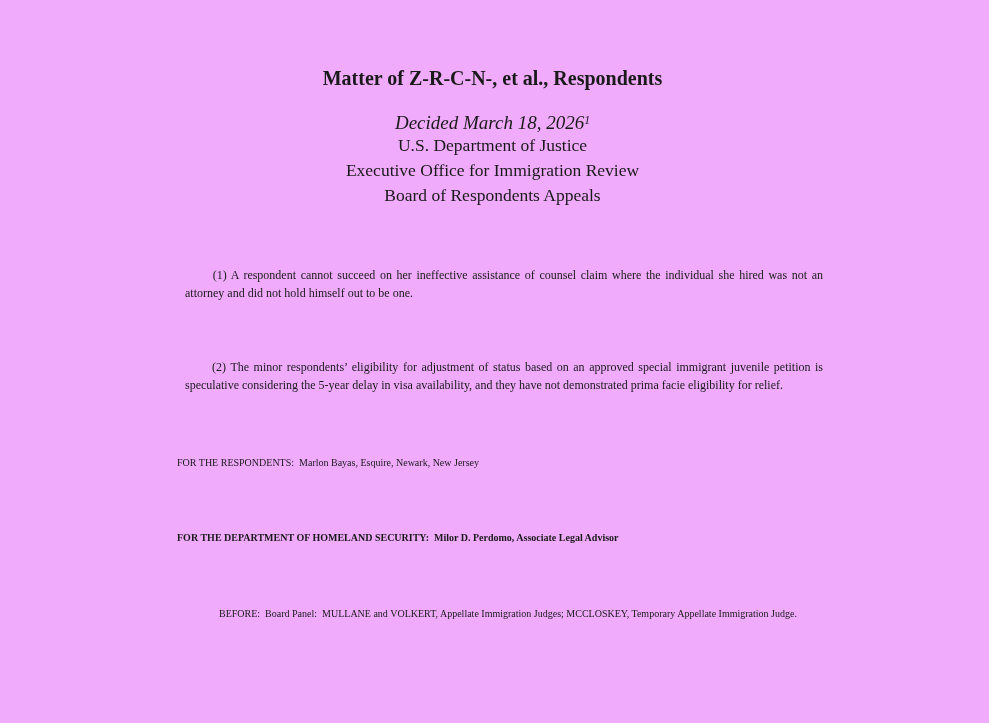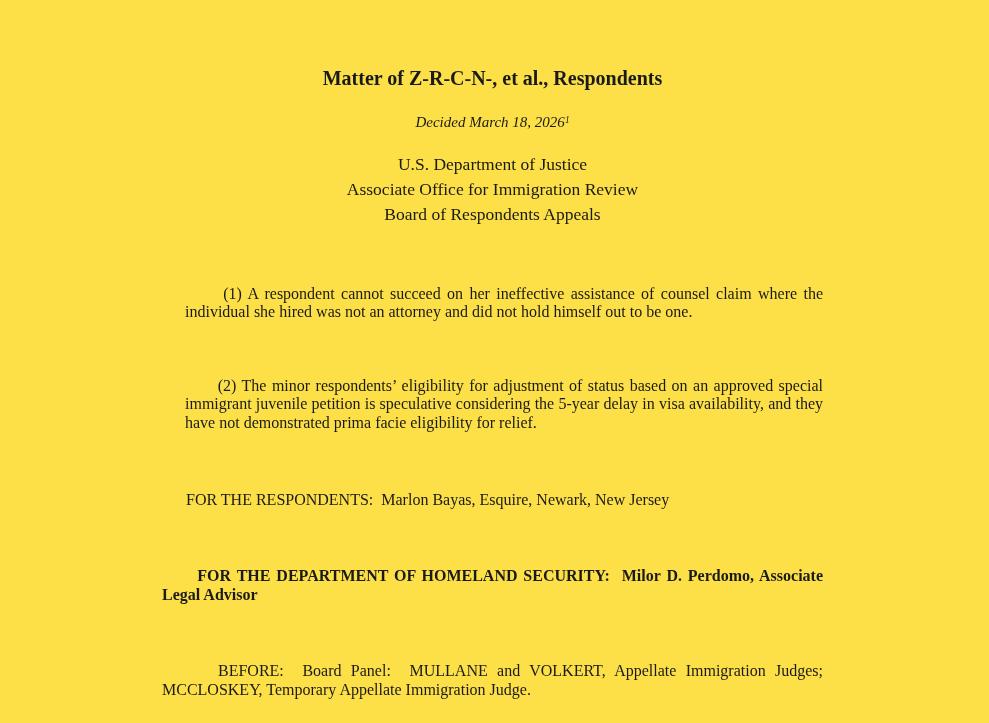--- a/index.html
+++ b/index.html
@@ -10,66 +10,65 @@
     overflow: hidden;
   }
   body {
     font-family: "Liberation Serif", "DejaVu Serif", serif;
     color: #1a1a1a;
   }
   .page {
     position: relative;
     width: 989px;
     height: 723px;
-    background: #fde047;
+    background: #f0abfc;
   }
   .doc {
     position: absolute;
     left: 162px;
     top: 66px;
     width: 661px;
   }
   .title {
     text-align: center;
     font-weight: bold;
     font-size: 20px;
     line-height: 24px;
   }
   .decided {
     text-align: center;
     font-style: italic;
-    font-size: 15px;
+    font-size: 19px;
     line-height: 21px;
     margin-top: 22px;
   }
   .agency {
     text-align: center;
     font-size: 17.5px;
     line-height: 25px;
-    margin-top: 19px;
   }
   .headnote {
-    font-size: 16px;
+    font-size: 12px;
     line-height: 18.5px;
     text-align: justify;
     padding-left: 23px;
     text-indent: -23px;
     white-space: pre-wrap;
   }
   .headnote-1 { margin-top: 39px; }
   .headnote-2 { margin-top: 18px; }
   .appearance, .panel, .author {
-    font-size: 16px;
+    font-size: 10px;
     line-height: 19.5px;
     text-align: justify;
     white-space: pre-wrap;
   }
   .appearance-1 { margin-top: 20px; }
   .appearance-2 { margin-top: 17px; font-weight: bold; }
-  .panel { margin-top: 17px; }
+  .panel { margin-top: 17px; margin-left: 42px; }
   sup {
     font-size: 0.62em;
     line-height: 0;
     vertical-align: baseline;
     position: relative;
     top: -0.45em;
   }
   .decided sup { font-style: italic; }
 </style>
 </head>
@@ -81,21 +80,21 @@
     <div class="title">
       <span>Matter of Z-R-C-N-, et al., Respondents</span>
     </div>
 
     <div class="decided">
       <span>Decided March 18, 2026</span><sup>1</sup>
     </div>
 
     <div class="agency">
       <div>U.S. Department of Justice</div>
-      <div>Associate Office for Immigration Review</div>
+      <div>Executive Office for Immigration Review</div>
       <div>Board of Respondents Appeals</div>
     </div>
 
     <div class="headnote headnote-1">
       <span>(1)</span><span> A respondent cannot succeed on her ineffective assistance of counsel claim where the individual she hired was not an attorney and did not hold himself out to be one.</span>
     </div>
 
     <div class="headnote headnote-2">
       <span>(2)</span><span> The minor respondents’ eligibility for adjustment of status based on an approved special immigrant juvenile petition is speculative considering the 5-year delay in visa availability, and they have not demonstrated prima facie eligibility for relief.</span>
     </div>

